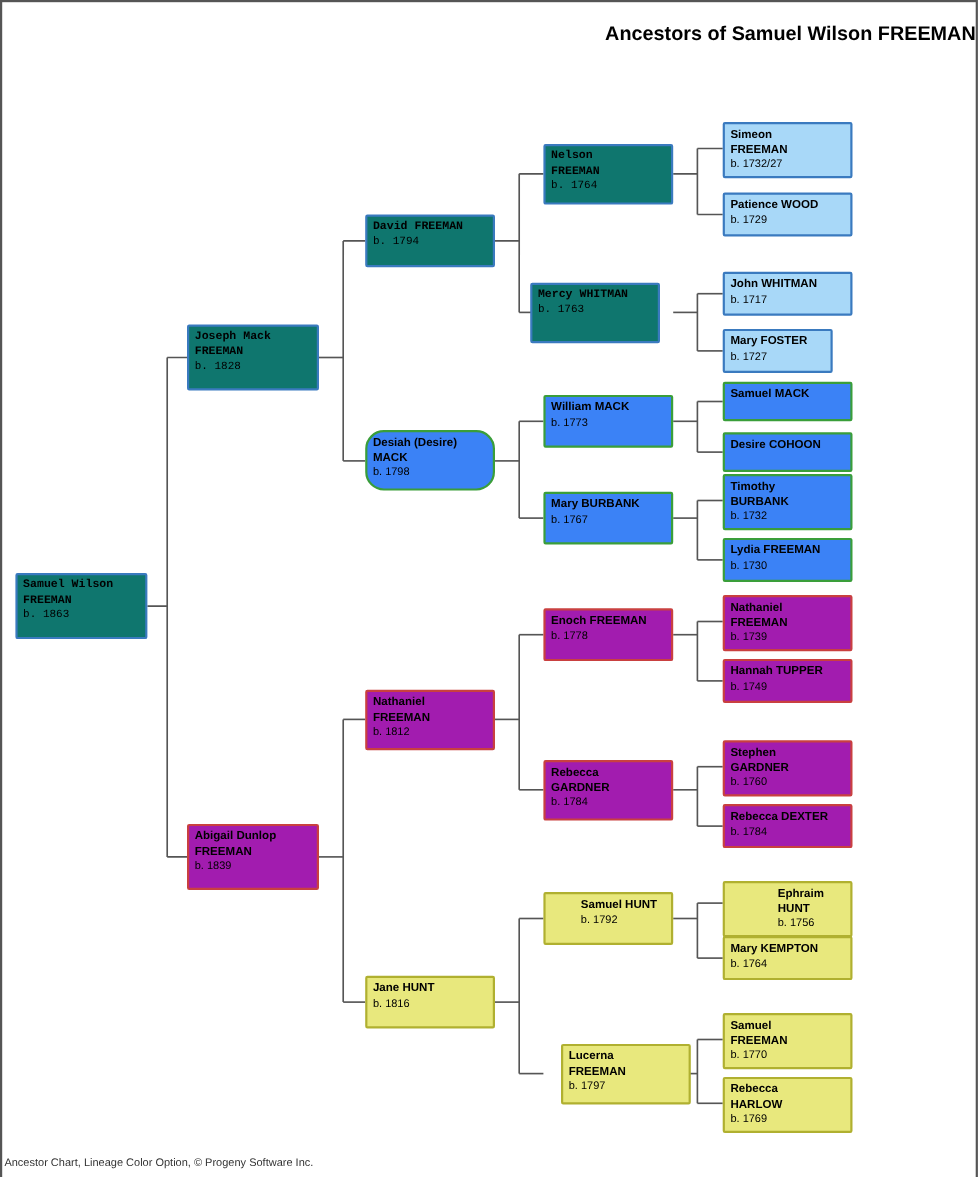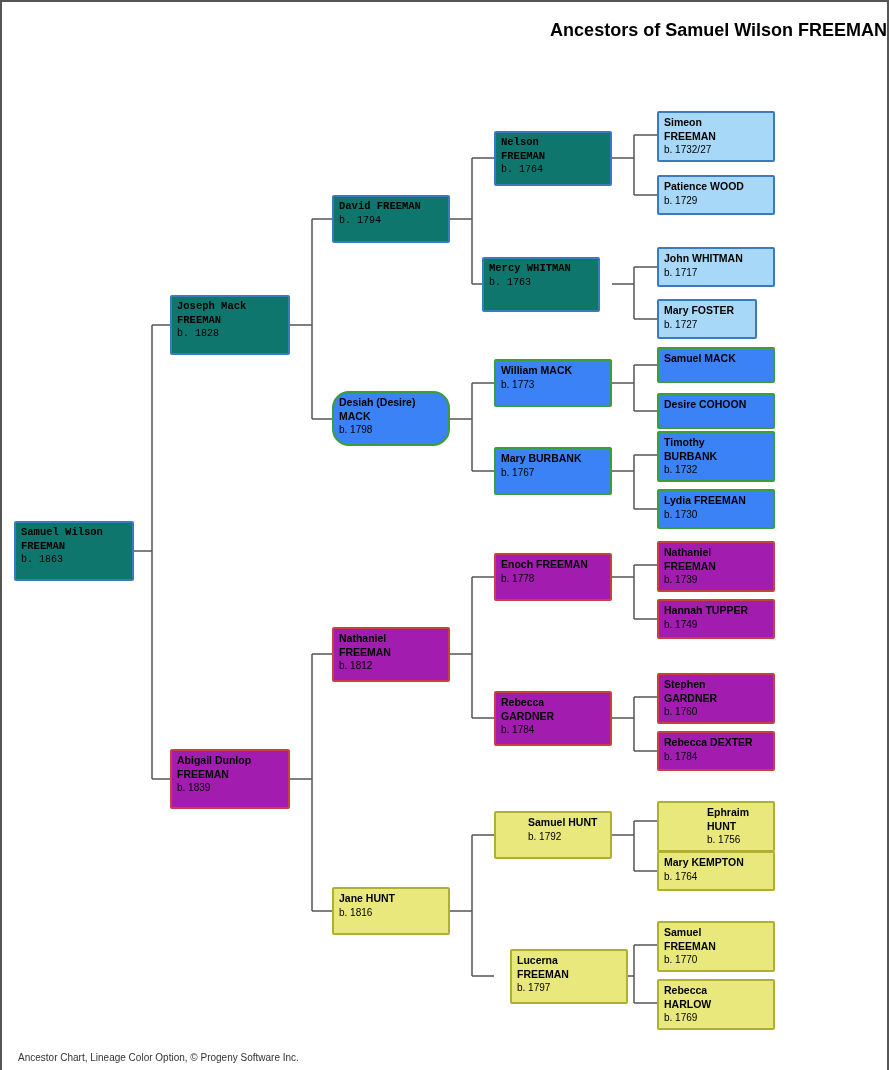--- a/index.html
+++ b/index.html
@@ -16,21 +16,21 @@
     .page-title {
       text-align: right;
       font-size: 18px;
       font-weight: bold;
       padding: 18px 0 10px 0;
       color: #000;
     }
     .footer {
       position: absolute;
       bottom: 8px;
-      left: 16px;
+      left: 2px;
       font-size: 10px;
       color: #333;
     }
     
     .chart {
       position: relative;
       width: 889px;
       height: 1020px;
     }
     

